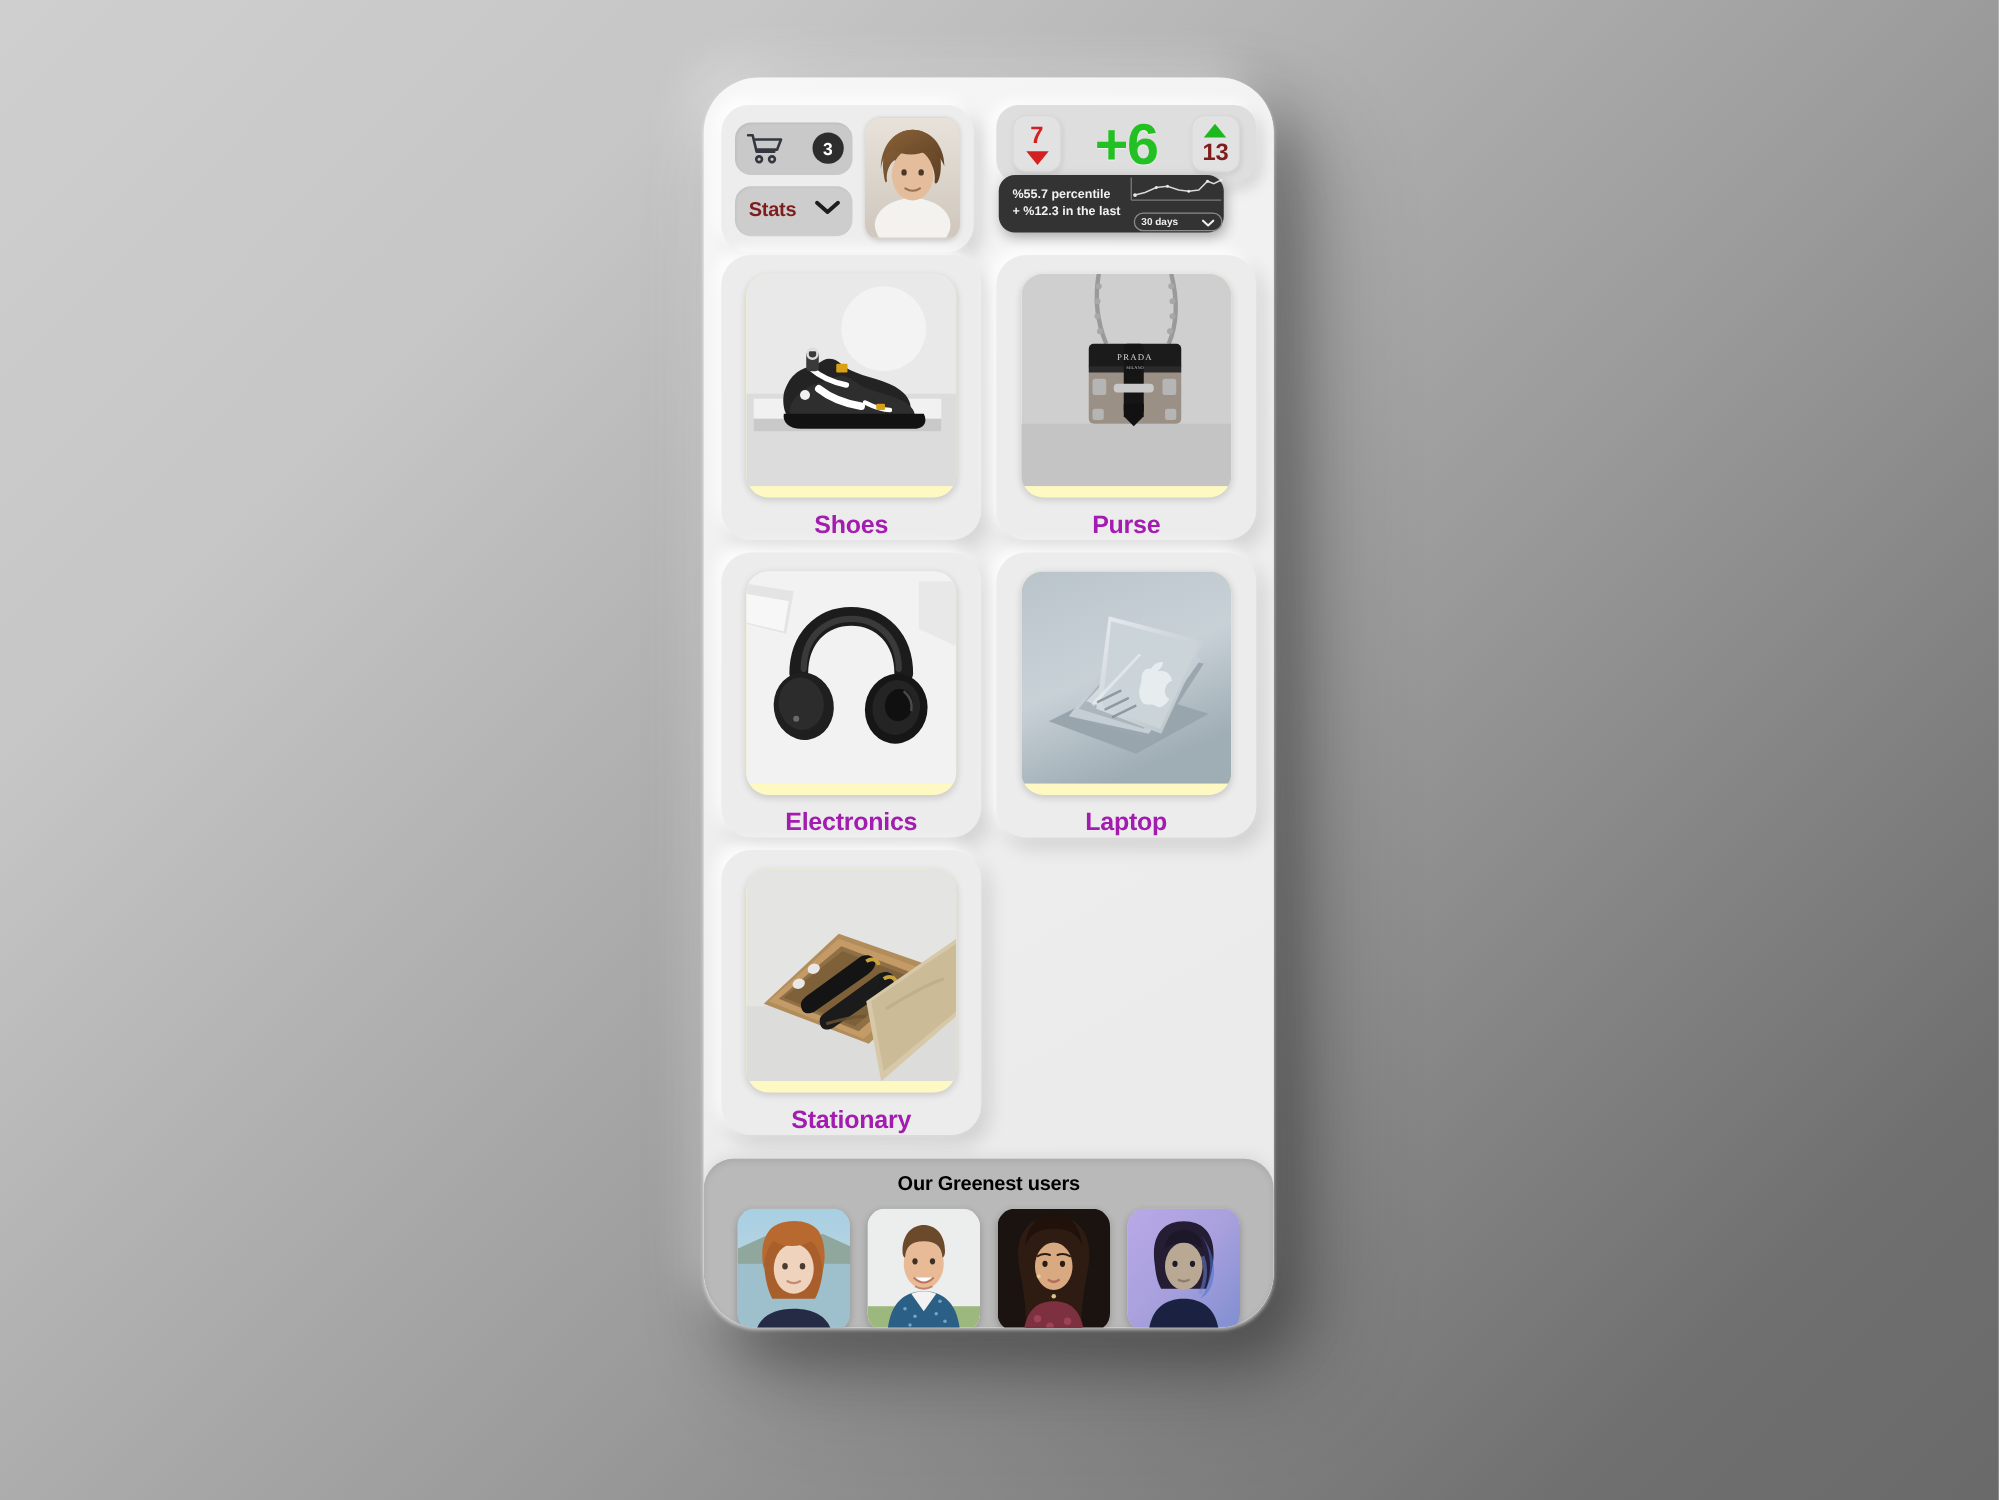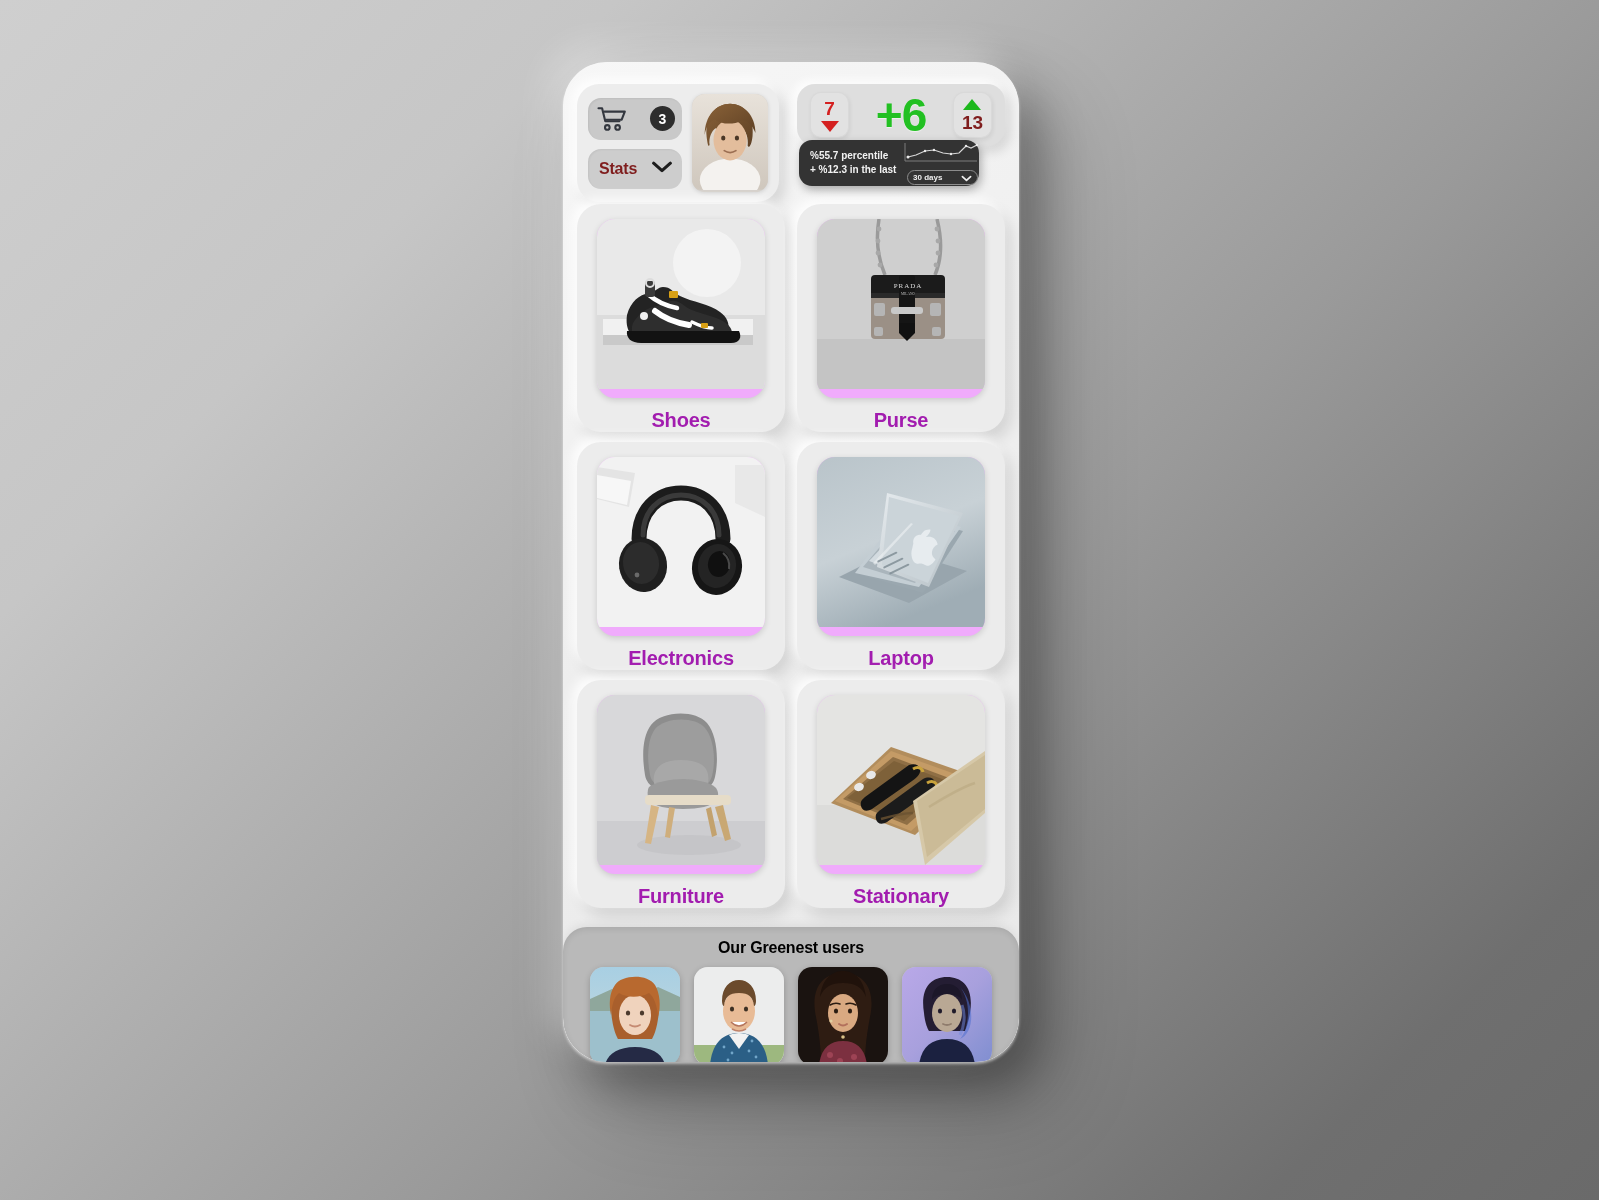--- a/index.html
+++ b/index.html
@@ -291,21 +291,21 @@
     cursor: pointer;
   }
 
   .prod-thumb {
     width: 168px;
     height: 196px;
     border-radius: 18px;
     overflow: hidden;
     position: relative;
     box-shadow: 0 2px 6px rgba(0,0,0,0.15);
-    background: #f0abfc;
+    background: #fef9c3;
   }
 
   .prod-label {
     margin-top: 11px;
     font-size: 20px;
     font-weight: bold;
     color: #a21caf;
     letter-spacing: -0.2px;
   }
 
@@ -574,39 +574,20 @@
             <g fill="#7d8b93" opacity="0.8">
               <rect x="60" y="104" width="22" height="2" rx="1" transform="rotate(-26 60 104)"></rect>
               <rect x="66" y="110" width="22" height="2" rx="1" transform="rotate(-26 66 110)"></rect>
               <rect x="72" y="116" width="22" height="2" rx="1" transform="rotate(-26 72 116)"></rect>
             </g>
           </svg>
         </div>
         <div class="prod-label">Laptop</div>
       </div>
 
-      <div class="prod-card">
-        <div class="prod-thumb">
-          <svg class="art" viewBox="0 0 168 170" preserveAspectRatio="xMidYMid slice">
-            <rect width="168" height="170" fill="#d8d8da"></rect>
-            <rect y="126" width="168" height="44" fill="#cdcdd0"></rect>
-            <ellipse cx="92" cy="150" rx="52" ry="10" fill="#c2c2c5" opacity="0.7"></ellipse>
-            <path d="M54 30c10-14 44-16 56-2 10 12 12 36 8 54-3 12-12 16-34 16s-34-6-36-18c-3-18-3-38 6-50z" fill="#8d8d8d"></path>
-            <path d="M58 34c10-12 40-13 50-1 9 11 11 32 7 48-3 10-10 14-30 14s-30-5-32-15c-3-16-3-35 5-46z" fill="#9d9d9d"></path>
-            <path d="M60 74c4-6 12-9 24-9s21 3 25 9c3 5 3 12 1 17-3 6-12 9-26 9s-23-3-26-9c-2-5-2-12 2-17z" fill="#a8a8a8"></path>
-            <path d="M52 92c6-5 22-8 34-8s26 3 32 8c4 4 4 10 1 14-4 5-17 8-33 8s-29-3-33-8c-3-4-3-10-1-14z" fill="#9a9a9a"></path>
-            <rect x="48" y="100" width="86" height="10" rx="4" fill="#e6dcc8"></rect>
-            <path d="M54 110l-6 38 6 1 8-37z" fill="#d6b584"></path>
-            <path d="M126 110l8 34-6 2-10-34z" fill="#c9a873"></path>
-            <path d="M72 112l-4 30 5 1 5-30z" fill="#cfae7c"></path>
-            <path d="M114 112l6 28-5 2-6-28z" fill="#c3a26e"></path>
-          </svg>
-        </div>
-        <div class="prod-label">Furniture</div>
-      </div>
 
       <div class="prod-card">
         <div class="prod-thumb">
           <svg class="art" viewBox="0 0 168 170" preserveAspectRatio="xMidYMid slice">
             <rect width="168" height="170" fill="#e4e4e2"></rect>
             <rect y="110" width="168" height="60" fill="#dcdcda"></rect>
             <path d="M14 108 74 52l86 30-62 58z" fill="#b28d5c"></path>
             <path d="M18 106 74 56l78 28-58 52z" fill="#c49b66"></path>
             <path d="M26 104 76 62l64 24-50 44z" fill="#8f6f45"></path>
             <path d="M30 103 77 66l56 21-46 39z" fill="#7e6139"></path>

